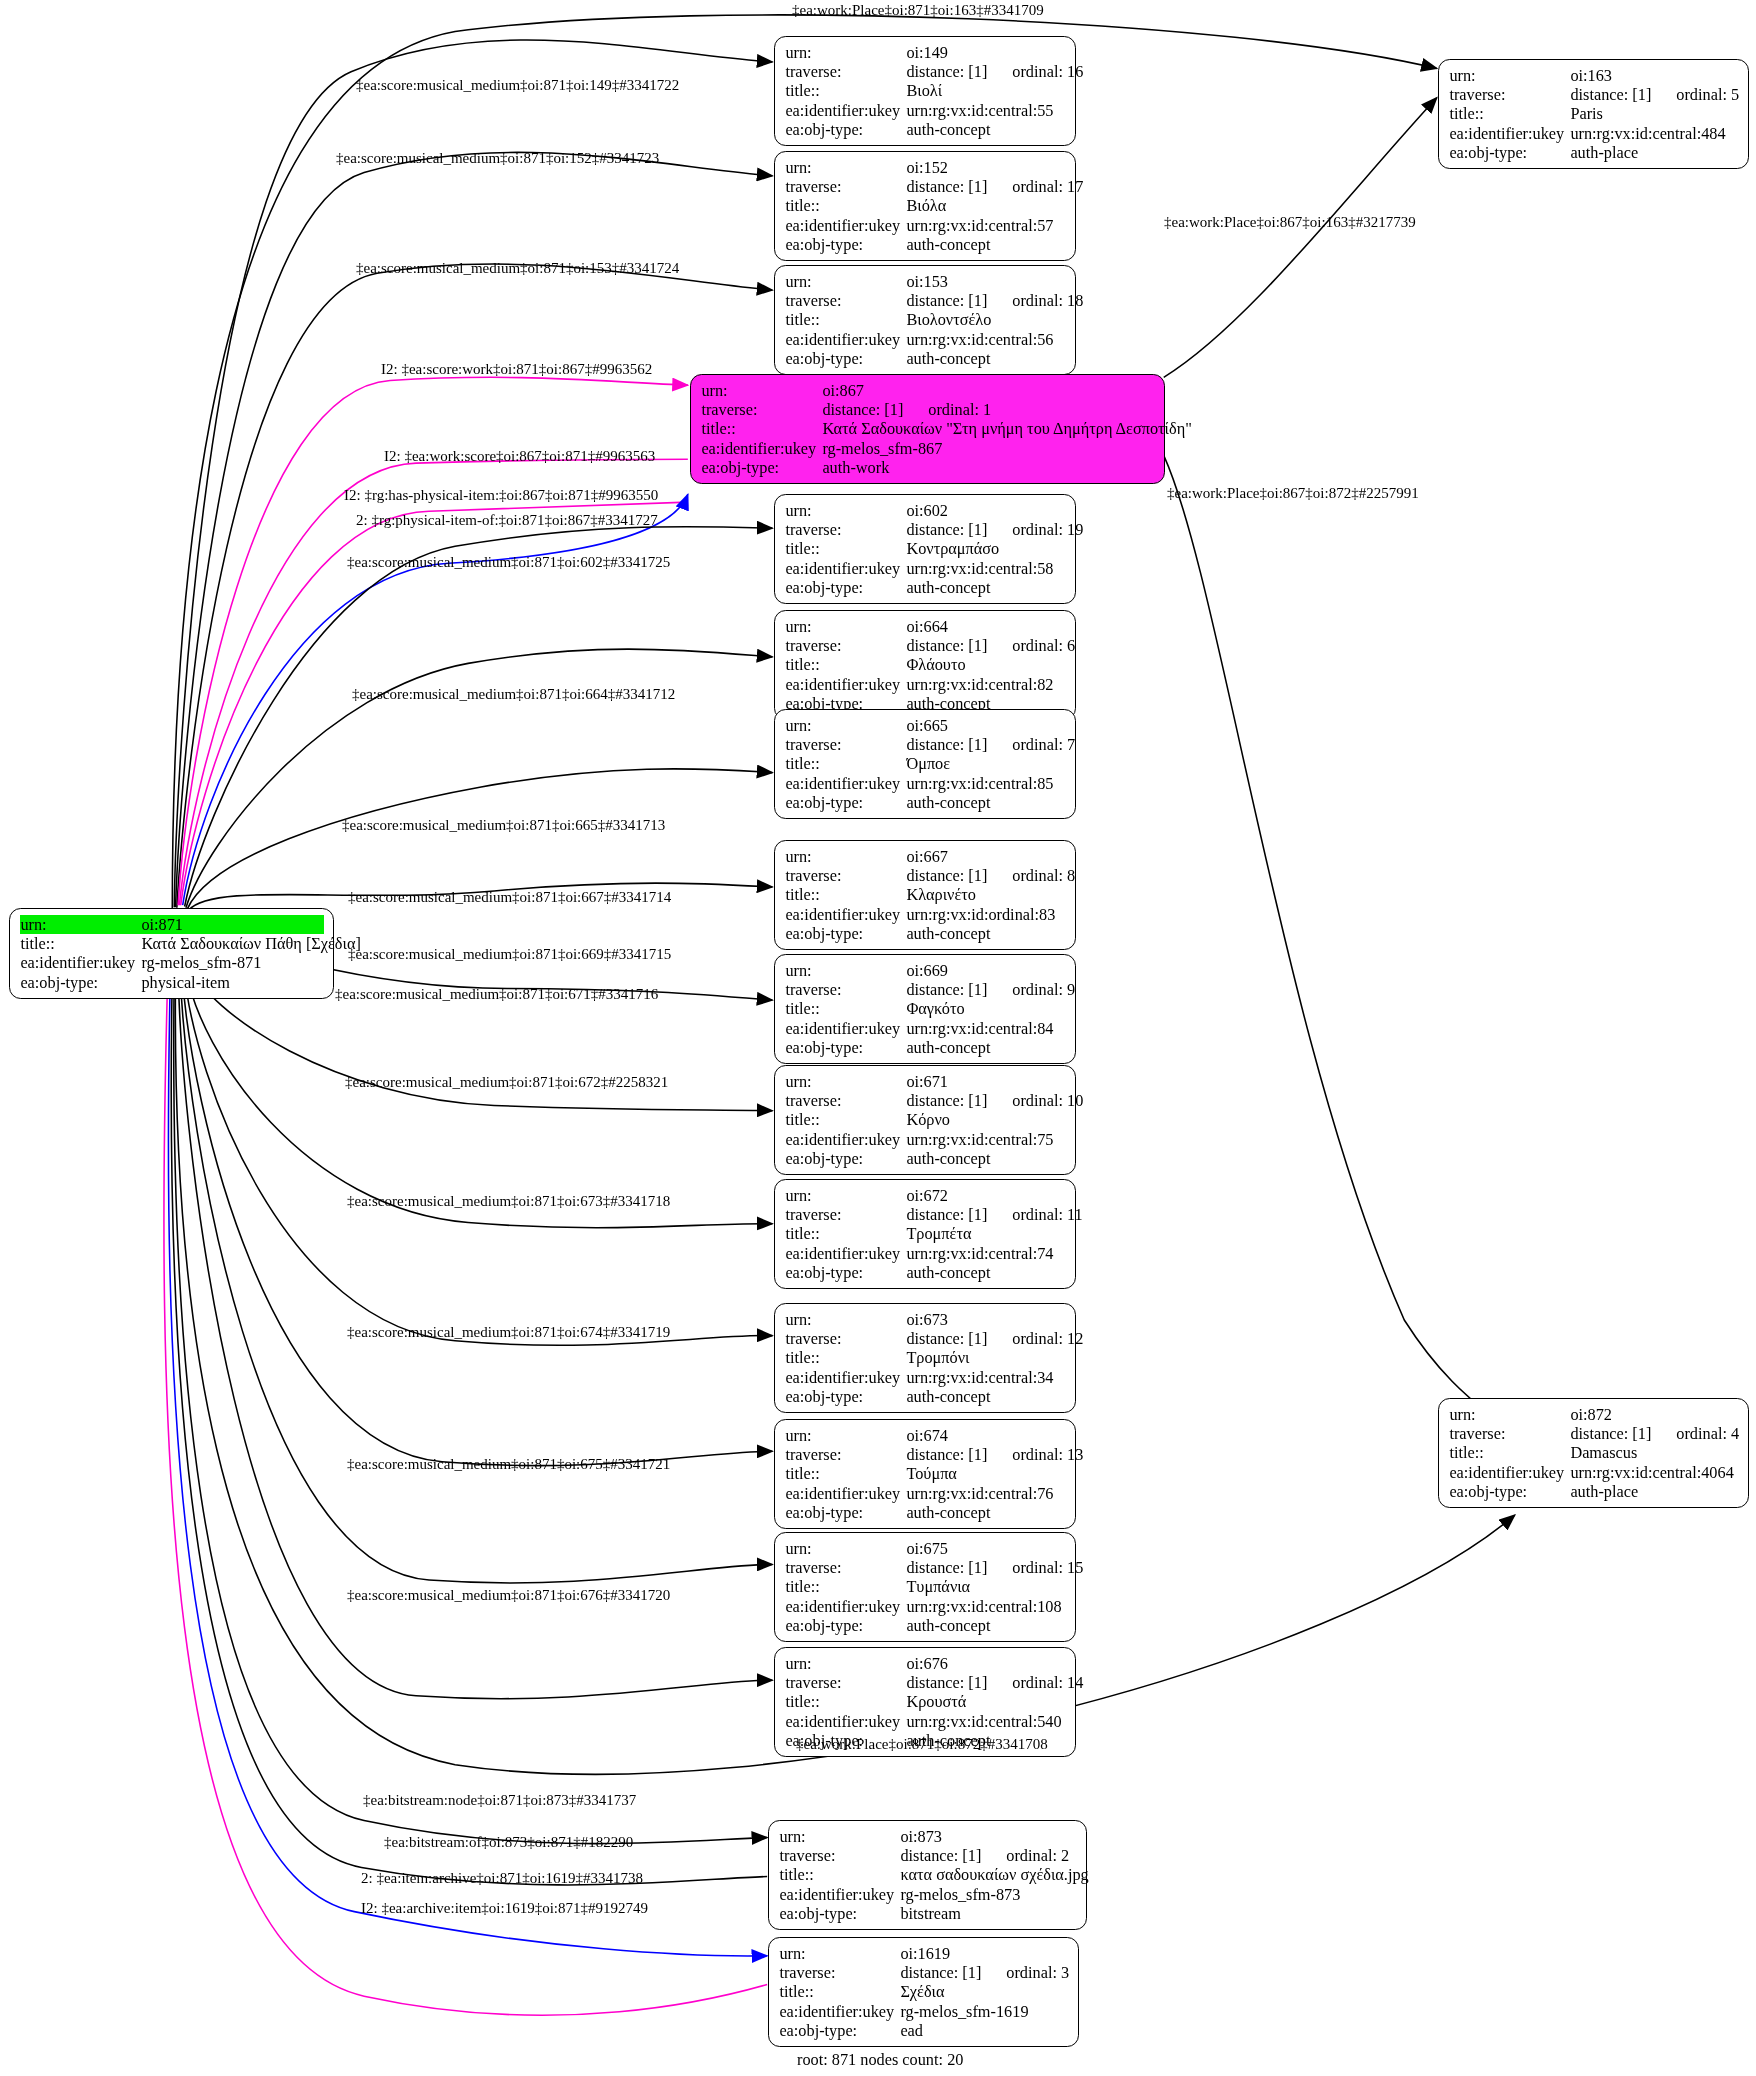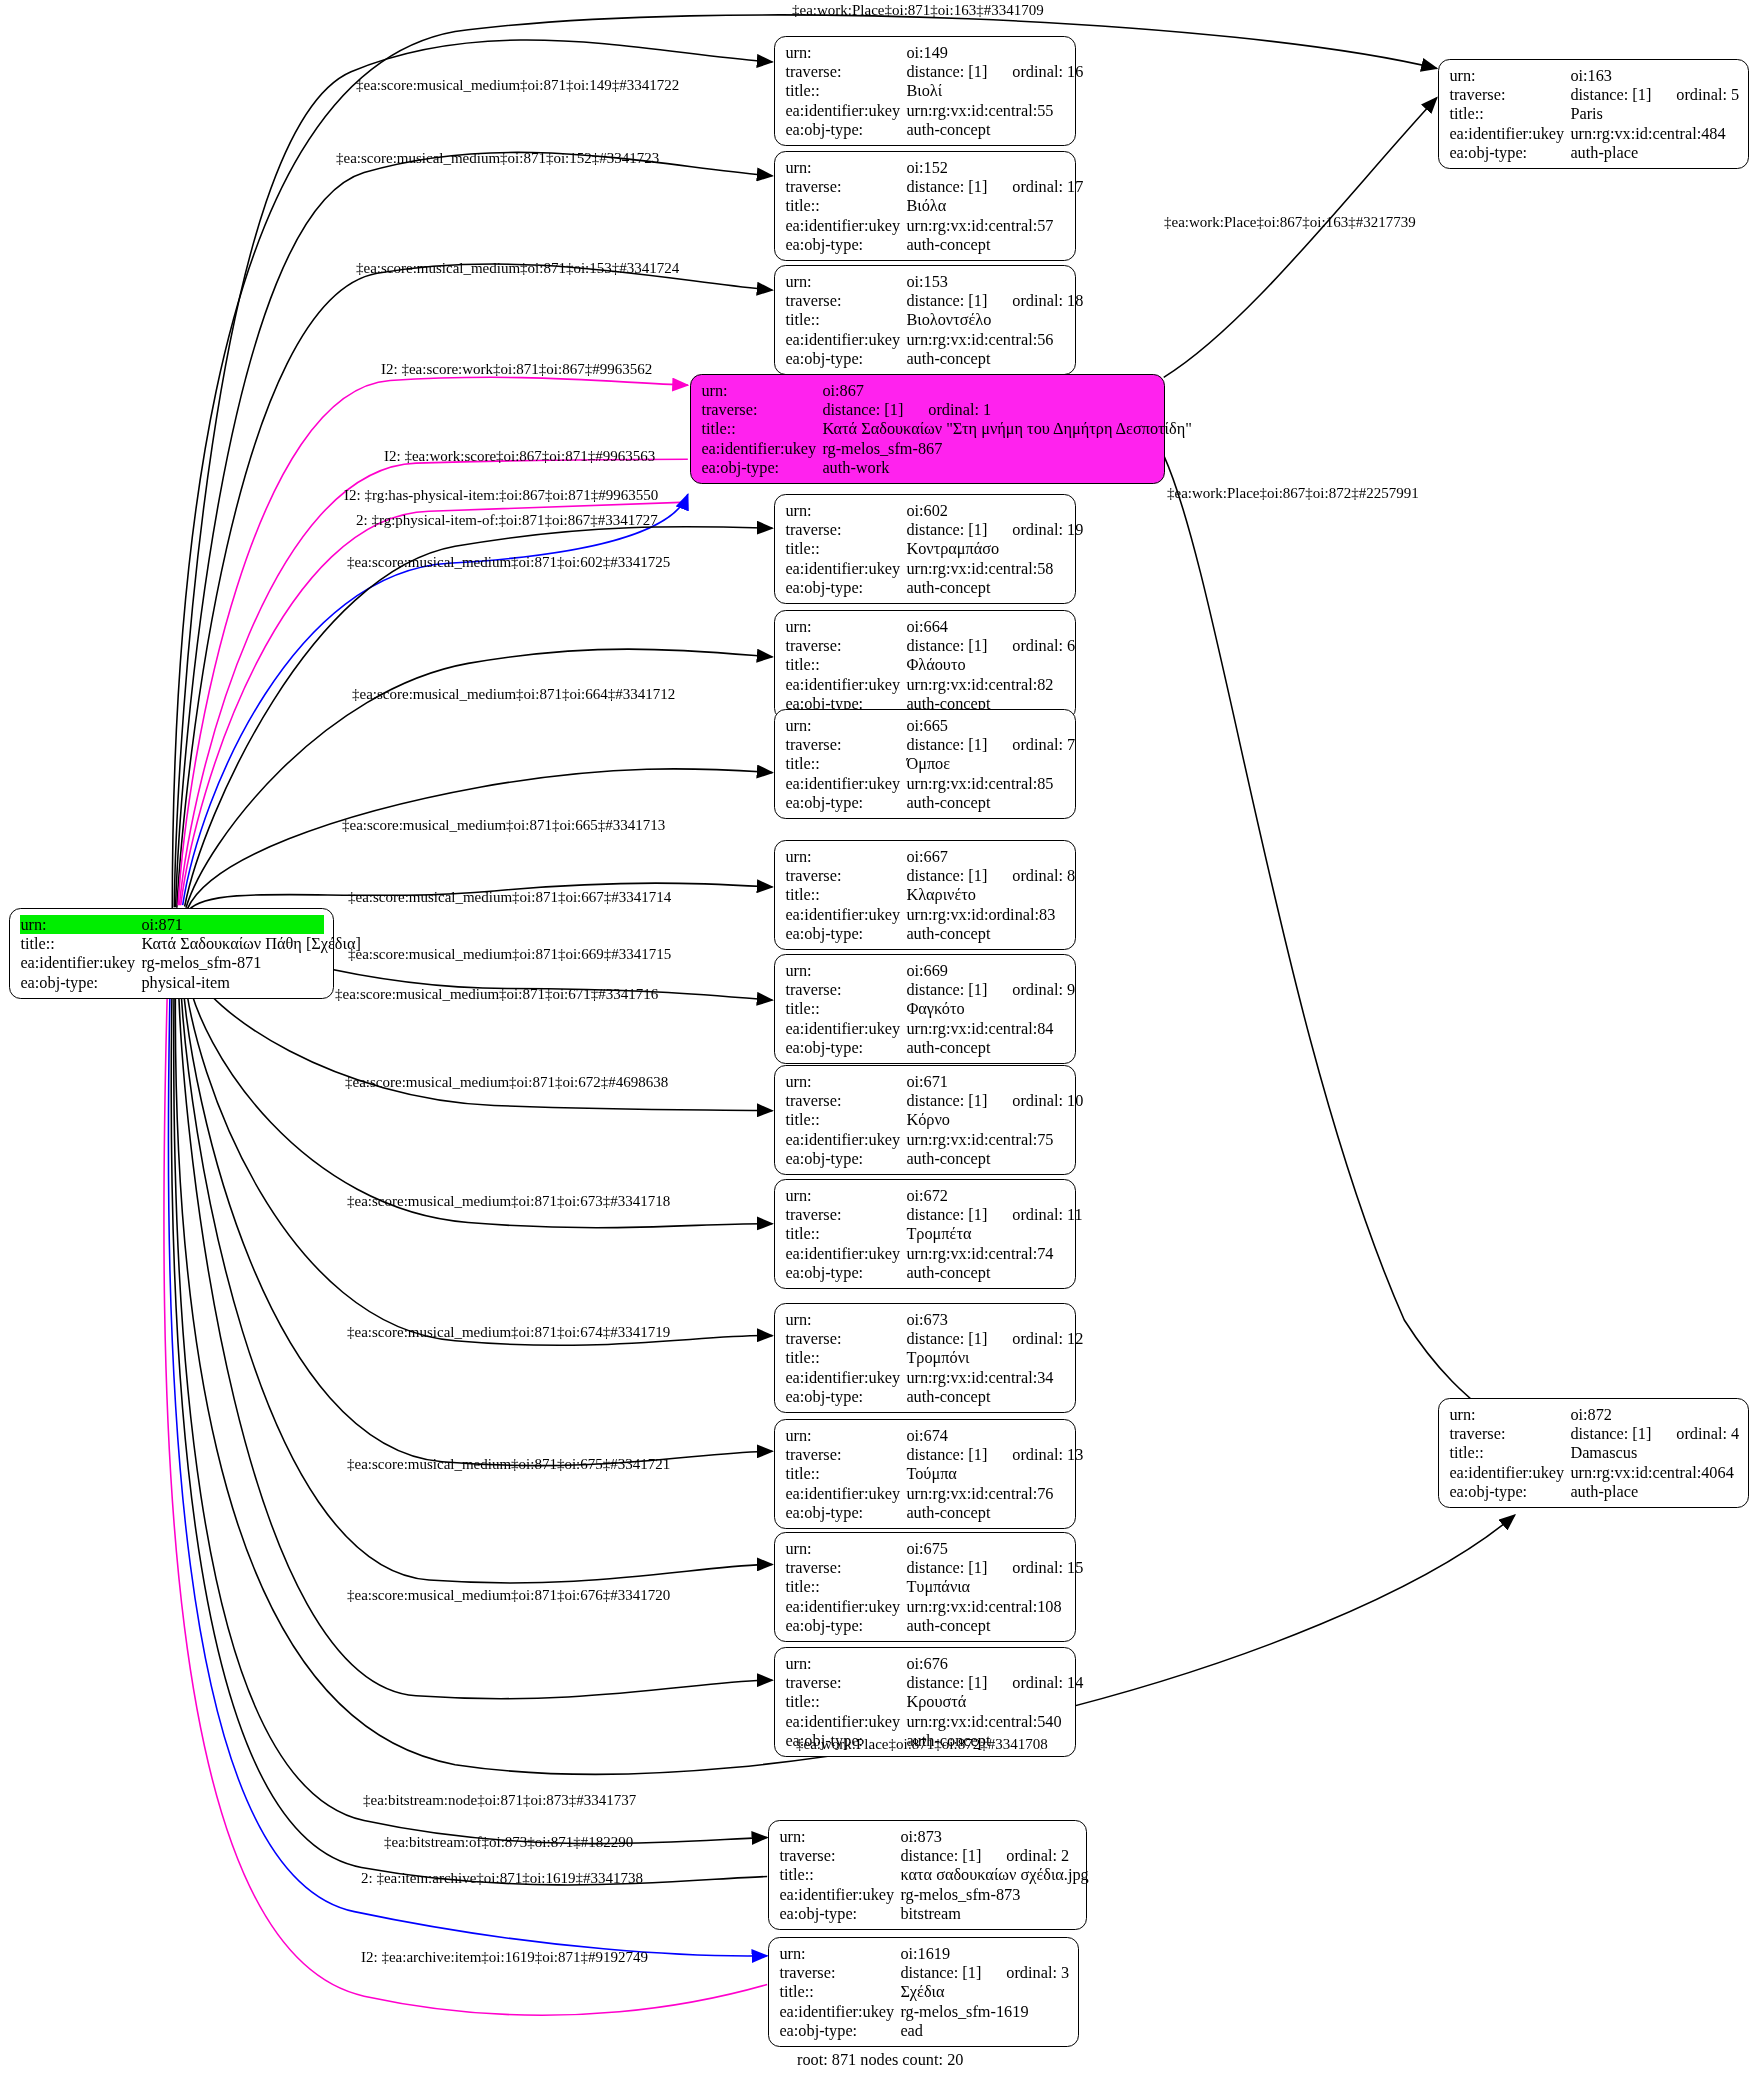--- a/index.html
+++ b/index.html
@@ -603,31 +603,31 @@
   <div class="edge-label" style="left:384px; top:449px;">I2: ‡ea:work:score‡oi:867‡oi:871‡#9963563</div>
   <div class="edge-label" style="left:344px; top:488px;">I2: ‡rg:has-physical-item:‡oi:867‡oi:871‡#9963550</div>
   <div class="edge-label" style="left:356px; top:513px;">2: ‡rg:physical-item-of:‡oi:871‡oi:867‡#3341727</div>
   <div class="edge-label" style="left:347px; top:555px;">‡ea:score:musical_medium‡oi:871‡oi:602‡#3341725</div>
 
   <div class="edge-label" style="left:352px; top:687px;">‡ea:score:musical_medium‡oi:871‡oi:664‡#3341712</div>
   <div class="edge-label" style="left:342px; top:806px;margin-top:12px;">‡ea:score:musical_medium‡oi:871‡oi:665‡#3341713</div>
   <div class="edge-label" style="left:348px; top:890px;text-align:center;">‡ea:score:musical_medium‡oi:871‡oi:667‡#3341714</div>
   <div class="edge-label" style="left:348px; top:947px;">‡ea:score:musical_medium‡oi:871‡oi:669‡#3341715</div>
   <div class="edge-label" style="left:335px; top:987px;">‡ea:score:musical_medium‡oi:871‡oi:671‡#3341716</div>
-  <div class="edge-label" style="left:345px; top:1075px;">‡ea:score:musical_medium‡oi:871‡oi:672‡#4698638</div>
+  <div class="edge-label" style="left:345px; top:1075px;">‡ea:score:musical_medium‡oi:871‡oi:672‡#2258321</div>
   <div class="edge-label" style="left:347px; top:1194px;text-align:right;">‡ea:score:musical_medium‡oi:871‡oi:673‡#3341718</div>
   <div class="edge-label" style="left:347px; top:1325px;">‡ea:score:musical_medium‡oi:871‡oi:674‡#3341719</div>
   <div class="edge-label" style="left:347px; top:1457px;">‡ea:score:musical_medium‡oi:871‡oi:675‡#3341721</div>
   <div class="edge-label" style="left:347px; top:1588px;">‡ea:score:musical_medium‡oi:871‡oi:676‡#3341720</div>
 
   <div class="edge-label" style="left:1164px; top:215px;">‡ea:work:Place‡oi:867‡oi:163‡#3217739</div>
   <div class="edge-label" style="left:1167px; top:486px;">‡ea:work:Place‡oi:867‡oi:872‡#2257991</div>
   <div class="edge-label" style="left:796px; top:1737px;">‡ea:work:Place‡oi:871‡oi:872‡#3341708</div>
 
   <div class="edge-label" style="left:363px; top:1793px;">‡ea:bitstream:node‡oi:871‡oi:873‡#3341737</div>
   <div class="edge-label" style="left:384px; top:1835px;">‡ea:bitstream:of‡oi:873‡oi:871‡#182290</div>
   <div class="edge-label" style="left:361px; top:1871px;">2: ‡ea:item:archive‡oi:871‡oi:1619‡#3341738</div>
-  <div class="edge-label" style="left:361px; top:1950px;text-align:right;">I2: ‡ea:archive:item‡oi:1619‡oi:871‡#9192749</div>
+  <div class="edge-label" style="left:361px; top:1901px;text-align:right;">I2: ‡ea:archive:item‡oi:1619‡oi:871‡#9192749</div>
 
   <div class="footer" style="left:797px; top:2050px;">root: 871 nodes count: 20</div>
 
 </div>
 
 
 </body></html>

